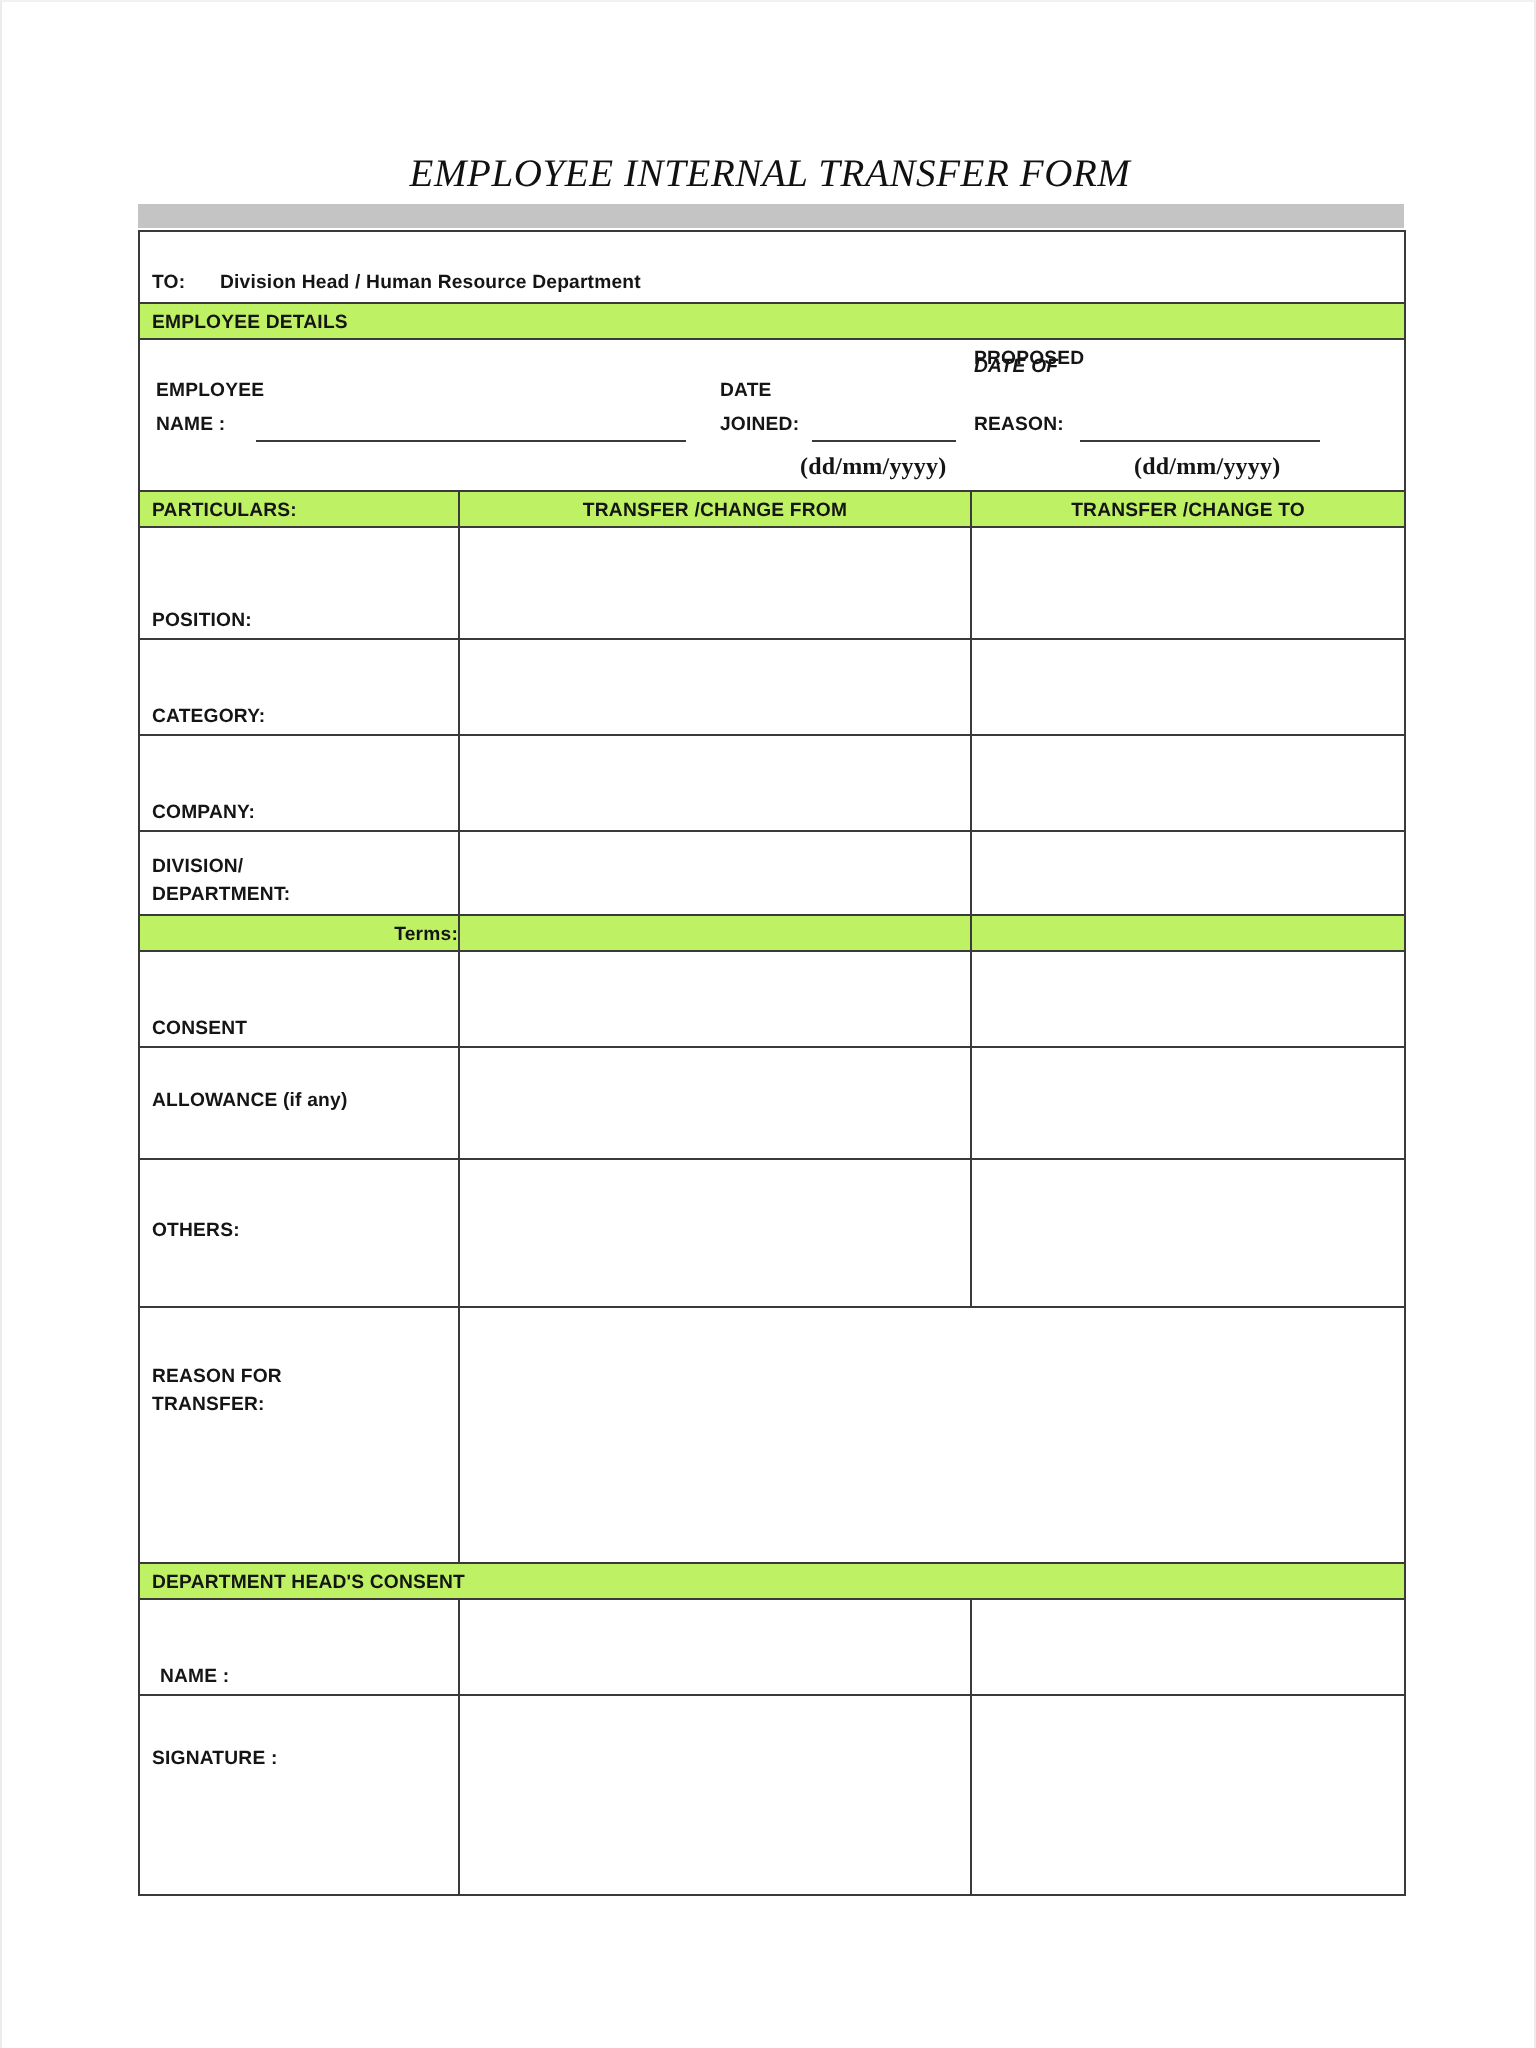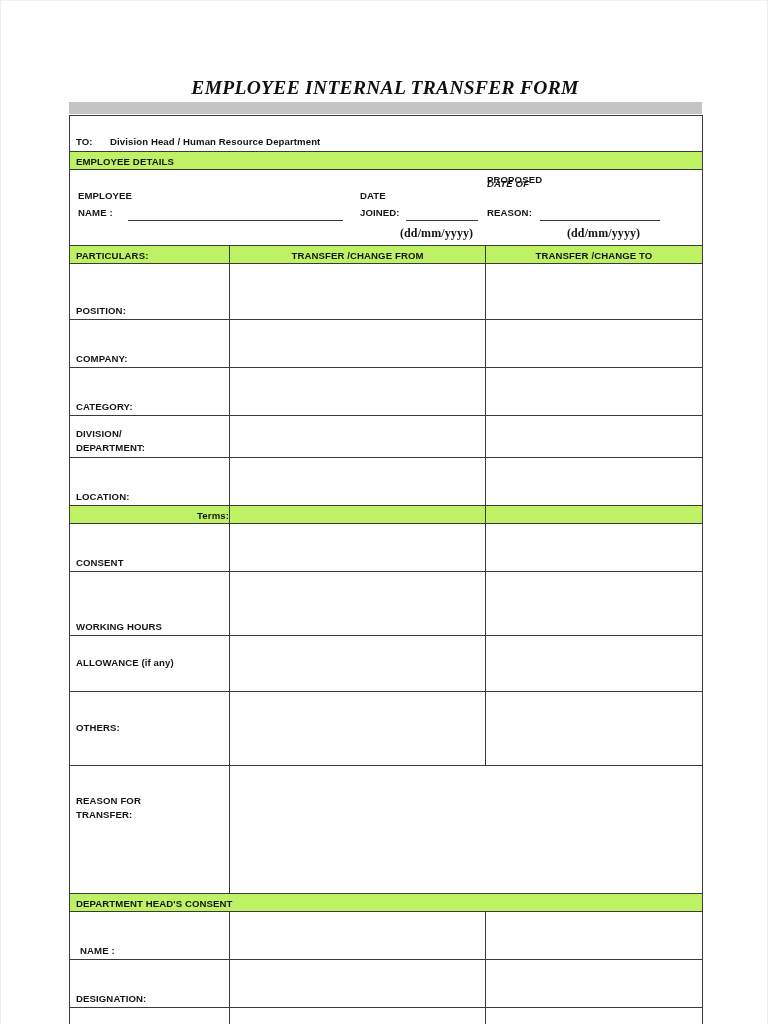--- a/index.html
+++ b/index.html
@@ -26,21 +26,21 @@
     border-top: 1px solid #f2f2f2;
     box-sizing: border-box;
   }
   .doc-title {
     position: absolute;
     left: 0;
     top: 76px;
     width: 768px;
     text-align: center;
     font-family: "Liberation Serif", serif;
-    font-weight: bold;
+    font-weight: normal;
     font-style: italic;
     font-size: 19.5px;
     letter-spacing: 0.3px;
     color: #111;
   }
   
   .top-band {
     position: absolute;
     left: 68px;
     top: 101px;
@@ -163,63 +163,53 @@
         <td class="band">TRANSFER /CHANGE TO</td>
       </tr>
 
       <tr class="tall-3">
         <td>POSITION:</td>
         <td></td>
         <td></td>
       </tr>
 
       <tr class="tall-2">
+        <td>CATEGORY:</td>
+        <td></td>
+        <td></td>
+      </tr>
+
+      <tr class="tall-2">
         <td>COMPANY:</td>
-        <td></td>
-        <td></td>
-      </tr>
-
-      <tr class="tall-2">
-        <td>CATEGORY:</td>
         <td></td>
         <td></td>
       </tr>
 
       <tr class="tall-1">
         <td class="two-line">
           <span>DIVISION/</span><br>
           <span>DEPARTMENT:</span>
         </td>
         <td></td>
         <td></td>
       </tr>
 
-      <tr class="tall-2">
-        <td>LOCATION:</td>
-        <td></td>
-        <td></td>
-      </tr>
 
       <tr>
         <td class="band center">Terms:</td>
         <td class="band"></td>
         <td class="band"></td>
       </tr>
 
       <tr class="tall-2">
         <td>CONSENT</td>
         <td></td>
         <td></td>
       </tr>
 
-      <tr class="tall-4">
-        <td>WORKING HOURS</td>
-        <td></td>
-        <td></td>
-      </tr>
 
       <tr class="tall-3">
         <td style="vertical-align:middle;">ALLOWANCE (if any)</td>
         <td></td>
         <td></td>
       </tr>
 
       <tr class="tall-5">
         <td style="vertical-align:middle;">OTHERS:</td>
         <td></td>
@@ -237,25 +227,20 @@
       <tr>
         <td colspan="3" class="band">DEPARTMENT HEAD'S CONSENT</td>
       </tr>
 
       <tr class="tall-2">
         <td class="indent">NAME :</td>
         <td></td>
         <td></td>
       </tr>
 
-      <tr class="tall-2">
-        <td>DESIGNATION:</td>
-        <td></td>
-        <td></td>
-      </tr>
 
       <tr class="tall-5">
         <td style="vertical-align:top; padding-top:26px;">SIGNATURE :</td>
         <td></td>
         <td></td>
       </tr>
 
     </tbody>
   </table>
 </div>

